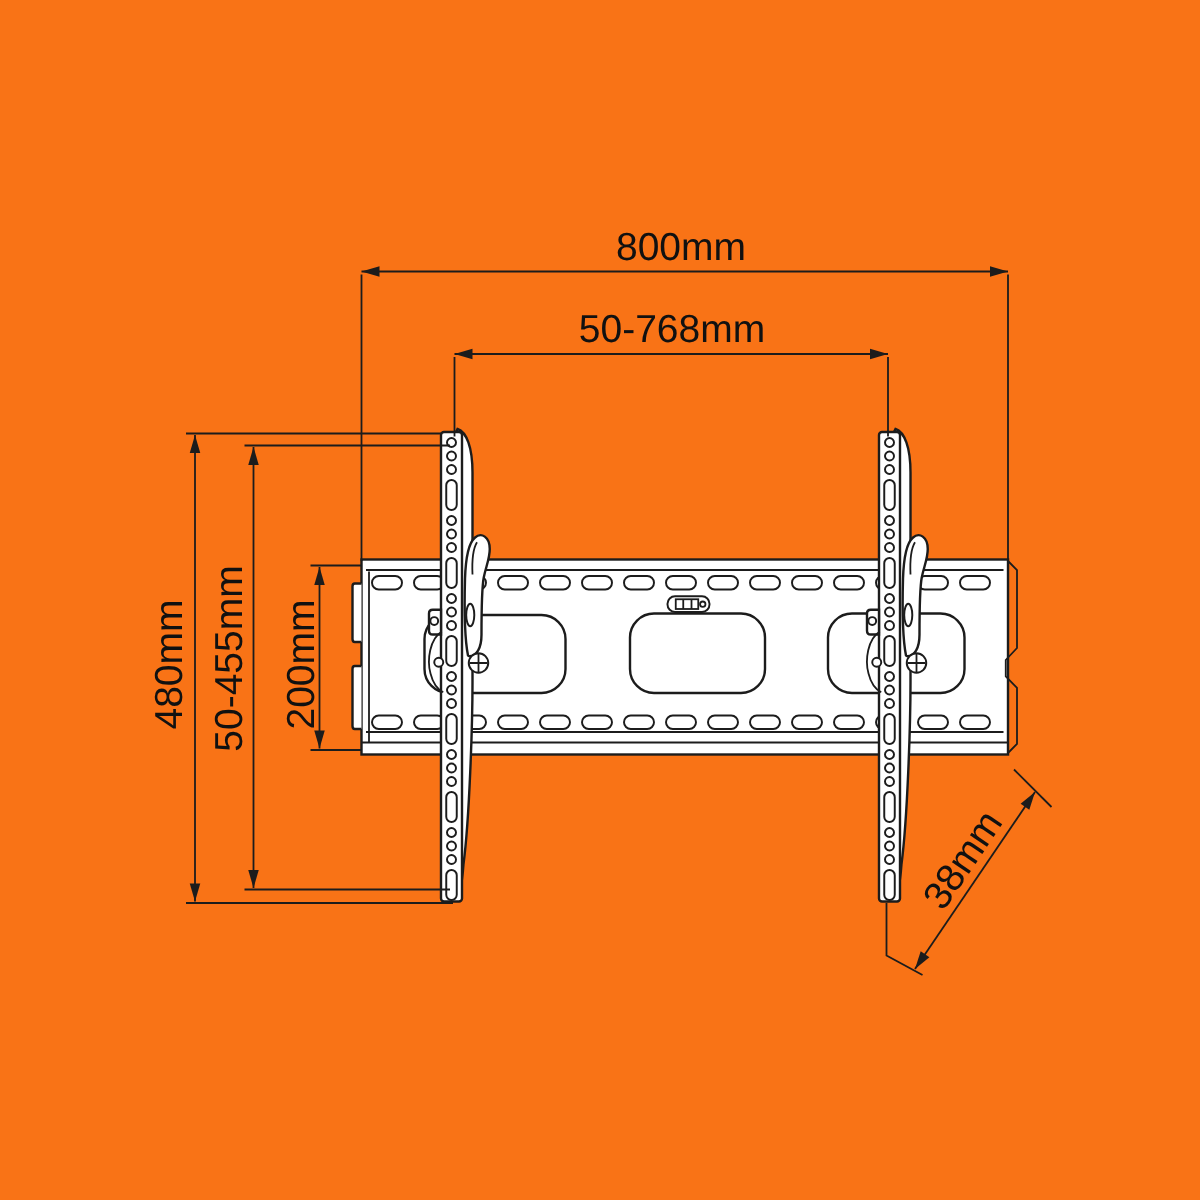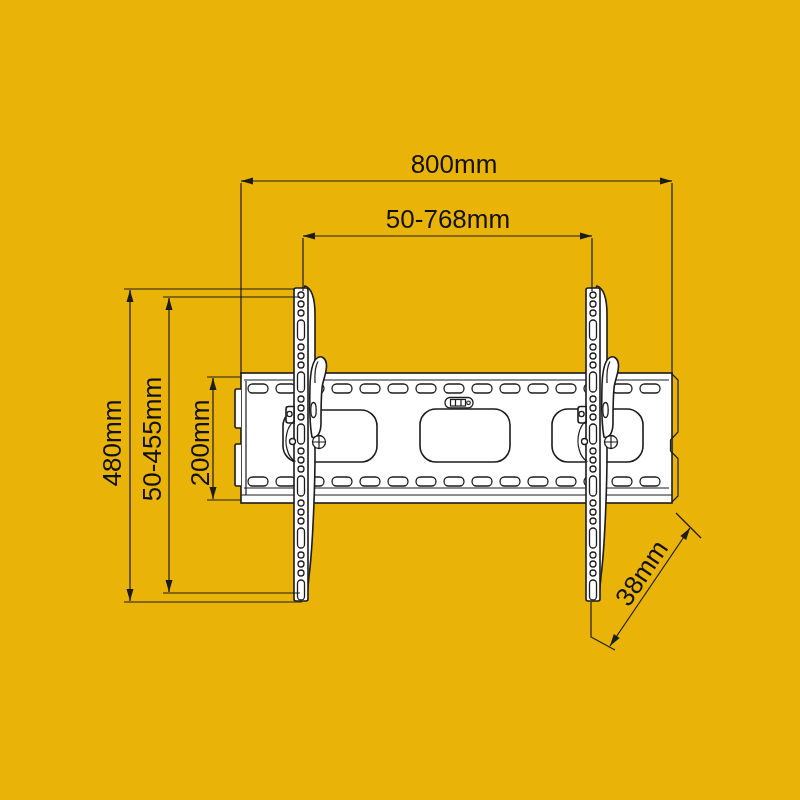--- a/index.html
+++ b/index.html
@@ -1,16 +1,16 @@
 <!DOCTYPE html>
 <html><head>
 <meta charset="utf-8">
 <style>
   html,body{margin:0;padding:0;background:#ffffff;}
-  .page{width:800px;height:800px;background:#eab308;position:relative;overflow:hidden;}
+  .page{width:800px;height:800px;background:#f97316;position:relative;overflow:hidden;}
   svg{display:block;}
   .outline{fill:#ffffff;stroke:#1c1c1c;stroke-width:1.6;}
   .thin{fill:none;stroke:#1c1c1c;stroke-width:1.2;}
   .hole{fill:#ffffff;stroke:#1c1c1c;stroke-width:1.3;}
   .dim{fill:none;stroke:#1c1c1c;stroke-width:1.2;}
   .arrow{fill:#1c1c1c;stroke:none;}
   .dimtext{font-family:"Liberation Sans", sans-serif;font-size:26px;fill:#111111;}
 </style>
 </head>
 <body>

